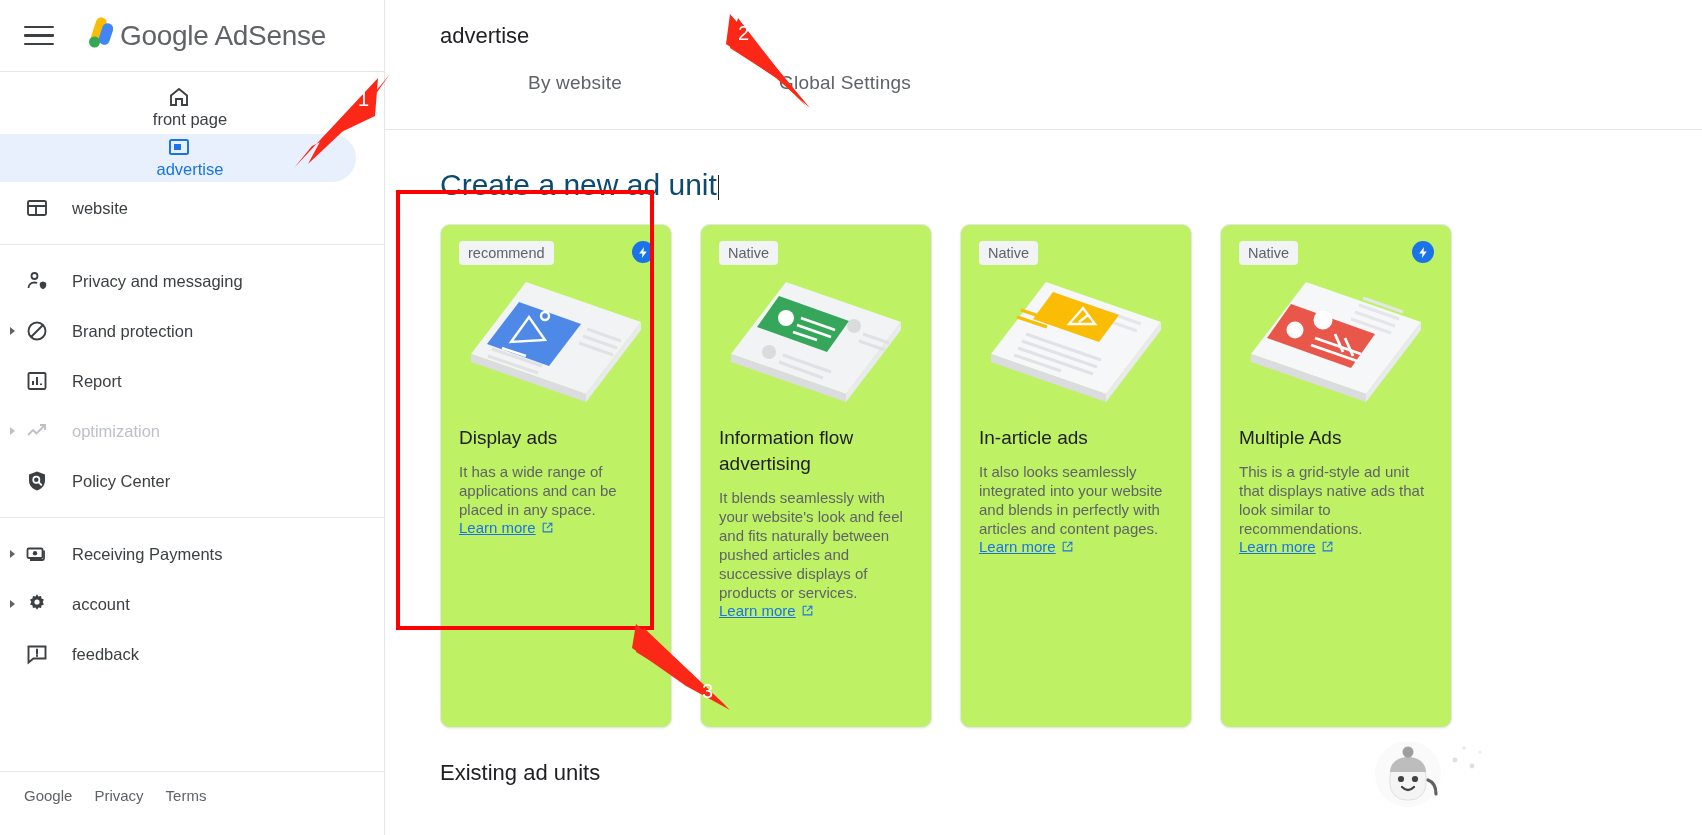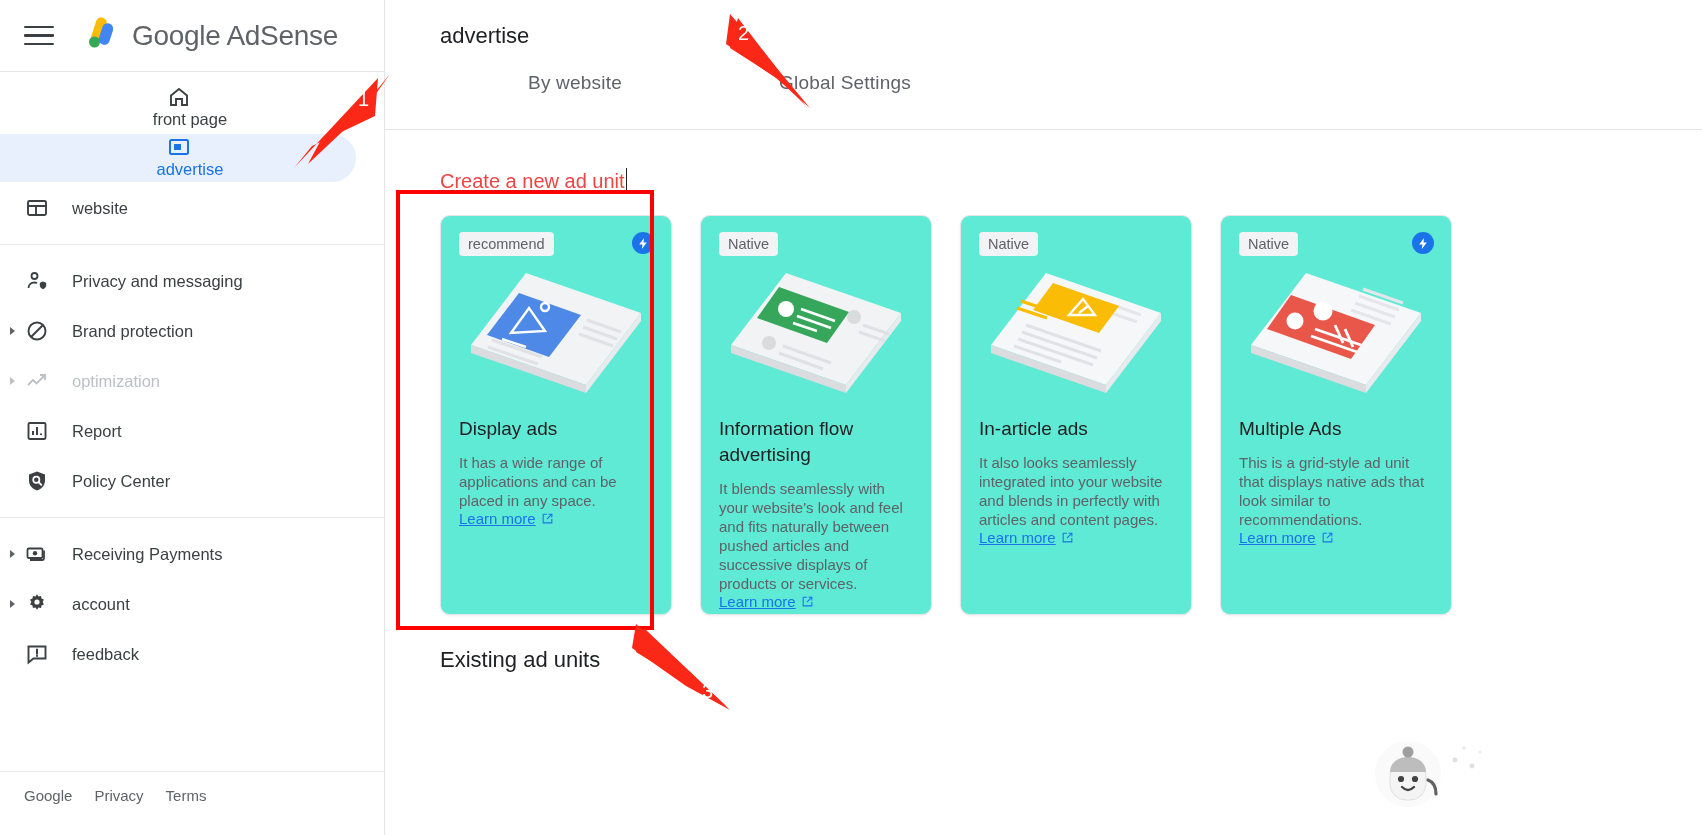--- a/index.html
+++ b/index.html
@@ -24,21 +24,21 @@
     display: flex; align-items: center;
     padding-left: 24px;
     border-bottom: 1px solid #e4e6e8;
   }
   .hamburger {
     width: 34px; height: 34px;
     display: flex; flex-direction: column; justify-content: center;
     gap: 6px; cursor: pointer; margin-right: 22px;
   }
   .hamburger span { display: block; width: 30px; height: 2.6px; background: #3c4043; border-radius: 1px; }
-  .brand { display: flex; align-items: center; gap: 12px; }
+  .brand { display: flex; align-items: center; }
   .brand-text {
     font-size: 28px; color: #5f6368; letter-spacing: -0.3px; white-space: nowrap;
   }
 
   .navgroup { padding: 10px 0; }
   .navgroup + .navgroup { border-top: 1px solid #e8eaed; }
 
   .nav-item {
     display: flex; align-items: center;
     height: 48px; margin: 2px 28px 2px 0;
@@ -87,35 +87,35 @@
     font-size: 19px; color: #5f6368; cursor: pointer; position: relative;
     letter-spacing: .2px;
   }
   .tab.active { color: #1a73e8; font-weight: 500; }
   .tab.active::after {
     content: ""; position: absolute; bottom: -1px; left: 0; right: 0;
     height: 3px; background: #1a73e8;
   }
 
   .section-title {
-    font-size: 20px; color: #ef4444; padding: 38px 0 0 55px;
+    font-size: 30px; color: #0c4a6e; padding: 38px 0 0 55px;
     position: relative; display: inline-block;
   }
   .caret-cursor {
     display: inline-block; width: 1.5px; height: 25px; background: #202124;
     vertical-align: -5px; margin-left: 1px;
   }
 
   .cards {
     display: flex; gap: 28px; padding: 22px 0 0 55px;
   }
   .card {
-    width: 232px; height: 400px;
+    width: 232px; height: 504px;
     border: 1px solid #e4e6e8; border-radius: 10px;
-    background: #5eead4; position: relative;
+    background: #bef264; position: relative;
     box-shadow: 0 1px 2px rgba(60,64,67,.08);
     padding: 16px 18px; cursor: pointer;
     overflow: hidden;
   }
   .badge {
     display: inline-block; background: #f1f3f4; color: #5f6368;
     border-radius: 4px; font-size: 14.5px; padding: 4px 9px;
   }
   .bolt {
     position: absolute; top: 16px; right: 17px;
@@ -217,38 +217,38 @@
       <div class="nav-item">
         <span class="caret"></span>
         <span class="ico">
           <svg width="24" height="24" viewBox="0 0 24 24" fill="none" stroke="#3c4043" stroke-width="1.9">
               <circle cx="12" cy="12" r="8.5"></circle>
               <path d="M6 18 18 6"></path>
             </svg>
         </span>
         <span>Brand protection</span>
       </div>
+      <div class="nav-item">
+        <span class="ico">
+          <svg width="24" height="24" viewBox="0 0 24 24" fill="none" stroke="#3c4043" stroke-width="1.9">
+              <rect x="3.5" y="4" width="17" height="16" rx="1.2"></rect>
+              <path d="M8 16v-4M12 16V8M16 16v-1.5" stroke-width="2"></path>
+            </svg>
+        </span>
+        <span>Report</span>
+      </div>
       <div class="nav-item disabled">
         <span class="caret dim"></span>
         <span class="ico">
           <svg width="24" height="24" viewBox="0 0 24 24" fill="none" stroke="#bdc1c6" stroke-width="1.9">
               <path d="M3 16l5-5 3.5 3.5L20 6"></path>
               <path d="M15 6h5v5"></path>
             </svg>
         </span>
         <span>optimization</span>
-      </div>
-      <div class="nav-item">
-        <span class="ico">
-          <svg width="24" height="24" viewBox="0 0 24 24" fill="none" stroke="#3c4043" stroke-width="1.9">
-              <rect x="3.5" y="4" width="17" height="16" rx="1.2"></rect>
-              <path d="M8 16v-4M12 16V8M16 16v-1.5" stroke-width="2"></path>
-            </svg>
-        </span>
-        <span>Report</span>
       </div>
       <div class="nav-item">
         <span class="ico">
           <svg width="24" height="24" viewBox="0 0 24 24">
               <path d="M12 2.6 20 5.5v6c0 5-3.4 8.6-8 9.9-4.6-1.3-8-4.9-8-9.9v-6z" fill="#3c4043"></path>
               <circle cx="11.3" cy="10.8" r="3.1" fill="none" stroke="#fff" stroke-width="1.7"></circle>
               <path d="M13.6 13.1 16.3 15.8" stroke="#fff" stroke-width="1.9" stroke-linecap="round"></path>
             </svg>
         </span>
         <span>Policy Center</span>

